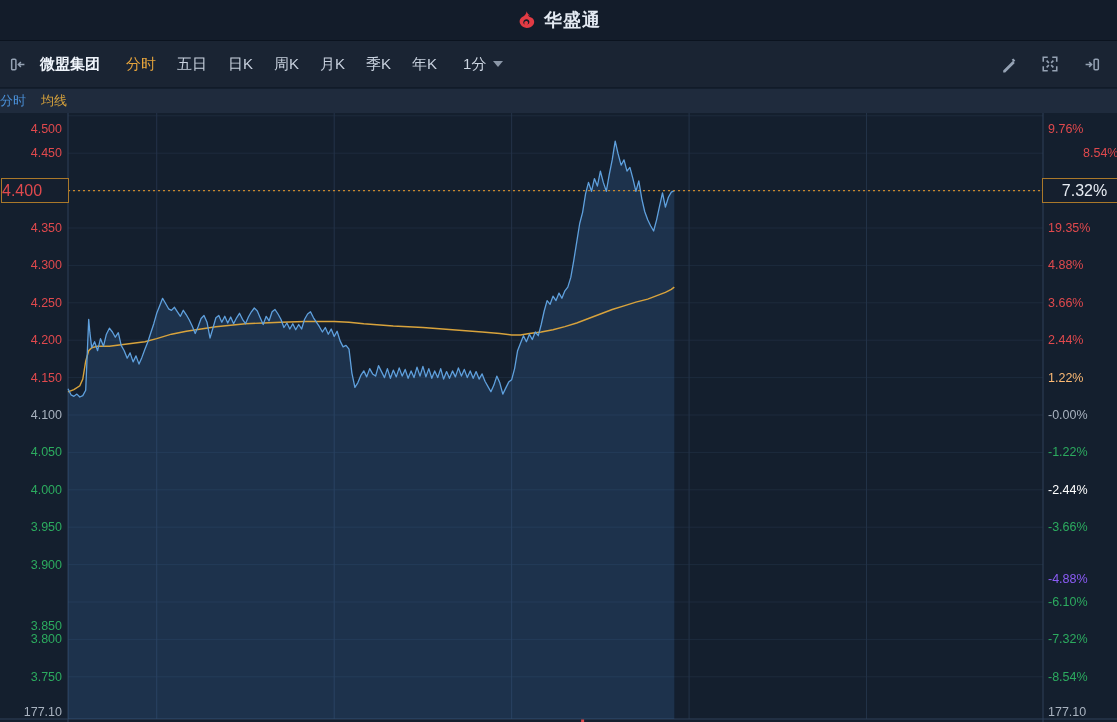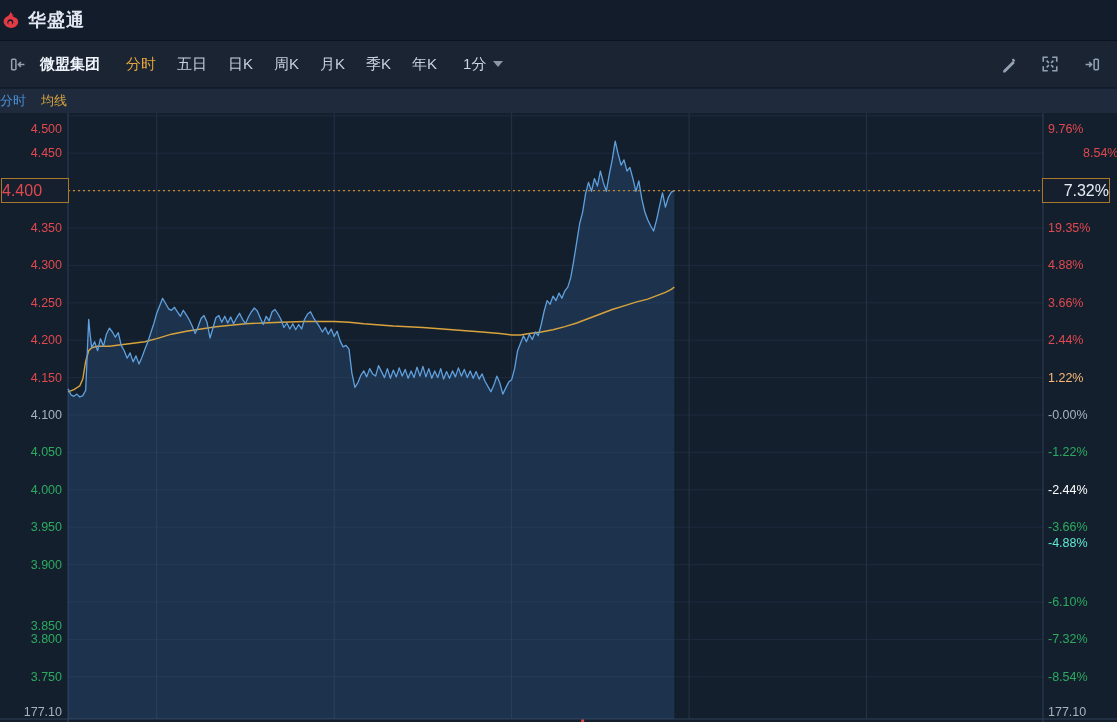--- a/index.html
+++ b/index.html
@@ -6,21 +6,21 @@
   body{
     width:1117px;height:722px;position:relative;overflow:hidden;
     background:#141f2e;
     font-family:"Liberation Sans",sans-serif;
     -webkit-font-smoothing:antialiased;
   }
   
   .app-header{
     position:absolute;left:0;top:0;width:1117px;height:40px;
     background:#131c2a;border-bottom:1px solid #0b131f;
-    display:flex;align-items:center;gap:7px;z-index:5;
+    display:flex;align-items:center;justify-content:center;gap:7px;z-index:5;
   }
   .logo-text{color:#e3e9f2;font-size:18px;font-weight:bold;letter-spacing:1px;}
   .toolbar{
     position:absolute;left:0;top:41px;width:1117px;height:47px;
     background:#1a2433;border-bottom:1px solid #111b29;
     display:flex;align-items:center;z-index:5;box-sizing:border-box;padding:0 14px 0 6px;
   }
   .icon-btn{display:inline-flex;align-items:center;justify-content:center;width:22px;height:22px;cursor:pointer;flex:0 0 auto;}
   .stock-name{color:#eef3fa;font-size:15px;font-weight:bold;margin:0 26px 0 12px;cursor:pointer;}
   .tabs{display:flex;align-items:center;gap:21px;}
@@ -42,21 +42,21 @@
   .axis-label{
     position:absolute;font-size:12.5px;line-height:16px;height:16px;pointer-events:none;
   }
   .axis-label.lft{left:0;width:62px;text-align:right;}
   .axis-label.rgt{left:1048px;width:64px;text-align:left;}
   .hl-box{
     position:absolute;height:23px;line-height:23px;font-size:16px;
     border:1px solid #a9782a;background:#151f2e;z-index:3;pointer-events:none;
   }
   .hl-box.lft{left:1px;width:61px;text-align:left;padding-right:5px;}
-  .hl-box.rgt{left:1042px;width:65px;text-align:right;padding-left:1px;}
+  .hl-box.rgt{left:1042px;width:65px;text-align:center;padding-left:9px;}
   .vol-label{
     position:absolute;top:704px;font-size:12.5px;height:16px;line-height:16px;color:#a8b2bf;pointer-events:none;
   }
   .vol-label.lft{left:0;width:62px;text-align:right;}
   .vol-label.rgt{left:1048px;width:64px;text-align:left;}
 </style>
 </head>
 <body>
 
 <div class="chart-area">
@@ -113,21 +113,21 @@
       <div class="hl-box rgt" style="top: 178.1px; color: rgb(232, 237, 244);">7.32%</div>
       <div class="axis-label rgt" style="top: 220px; color: rgb(224, 73, 77);">19.35%</div>
       <div class="axis-label rgt" style="top: 257.4px; color: rgb(224, 73, 77);">4.88%</div>
       <div class="axis-label rgt" style="top: 294.8px; color: rgb(224, 73, 77);">3.66%</div>
       <div class="axis-label rgt" style="top: 332.2px; color: rgb(224, 73, 77);">2.44%</div>
       <div class="axis-label rgt" style="top: 369.6px; color: #fdba74;">1.22%</div>
       <div class="axis-label rgt" style="top: 407px; color: rgb(168, 178, 191);">-0.00%</div>
       <div class="axis-label rgt" style="top: 444.4px; color: rgb(44, 171, 95);">-1.22%</div>
       <div class="axis-label rgt" style="top: 481.8px; color: #ffffff;">-2.44%</div>
       <div class="axis-label rgt" style="top: 519.2px; color: rgb(44, 171, 95);">-3.66%</div>
-      <div class="axis-label rgt" style="top: 535px; color: #5eead4;">-4.88%</div>
+      <div class="axis-label rgt" style="top: 571px; color: #8b5cf6;">-4.88%</div>
       <div class="axis-label rgt" style="top: 594px; color: rgb(44, 171, 95);">-6.10%</div>
       <div class="axis-label rgt" style="top: 631.4px; color: rgb(44, 171, 95);">-7.32%</div>
       <div class="axis-label rgt" style="top: 668.8px; color: rgb(44, 171, 95);">-8.54%</div>
     </div>
   <div class="vol-label lft">177.10</div>
   <div class="vol-label rgt">177.10</div>
 </div>
 
 <div class="app-header">
   <svg width="21" height="21" viewBox="0 0 24 24">

